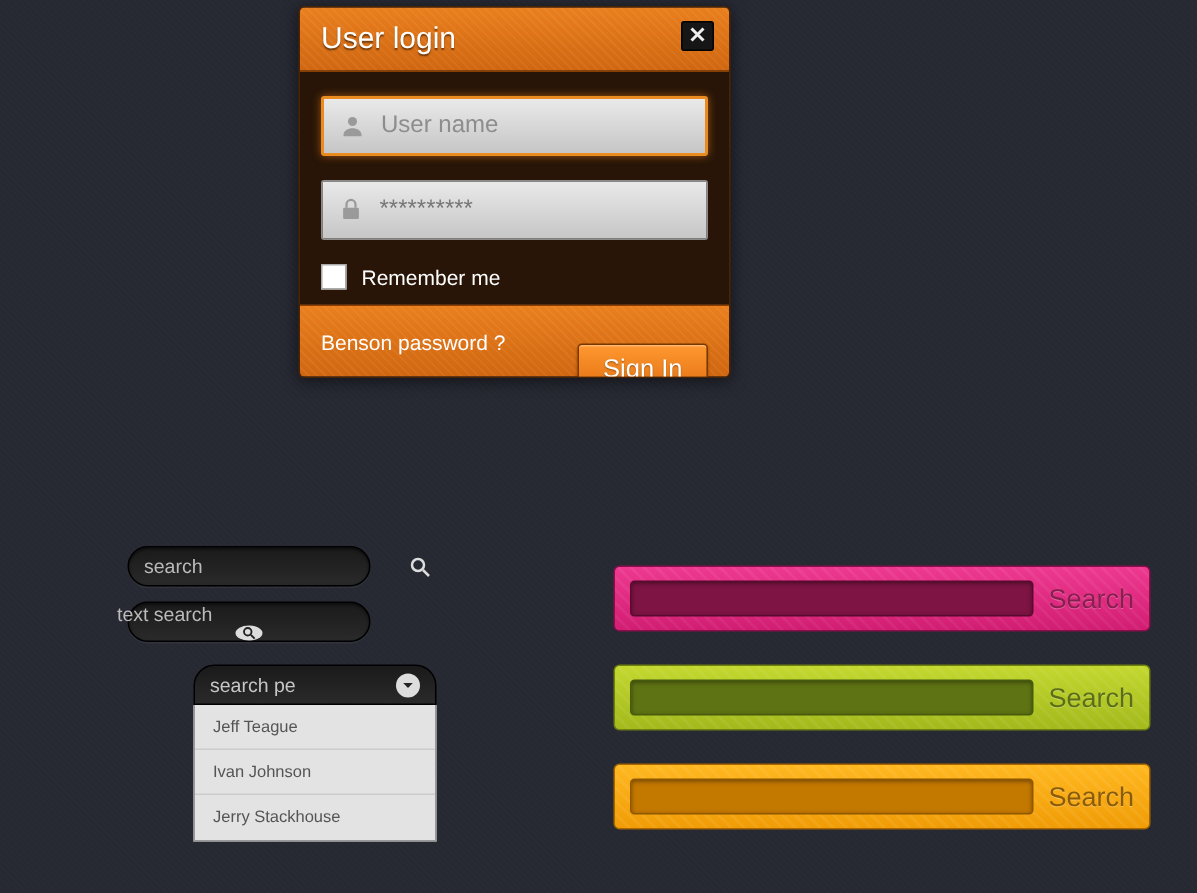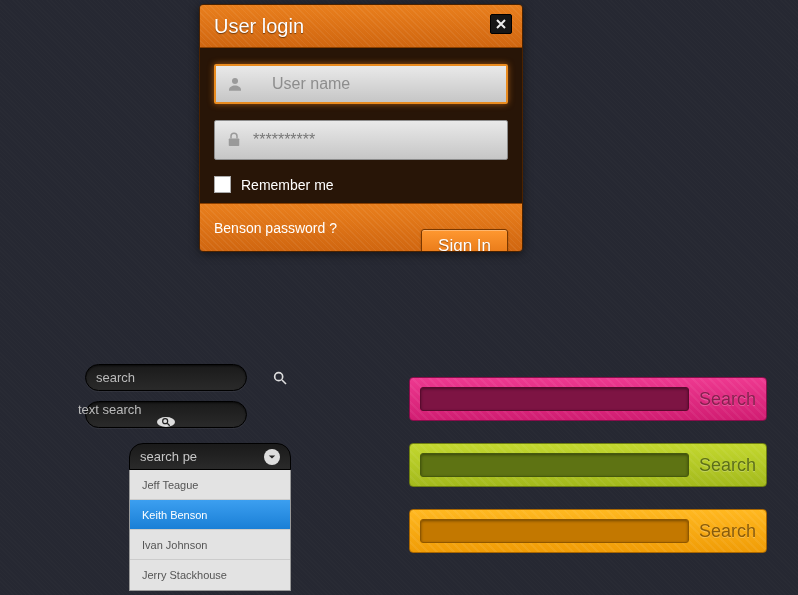--- a/index.html
+++ b/index.html
@@ -11,21 +11,21 @@
   font-family: "Segoe UI", Arial, sans-serif;
   position: relative;
   overflow: hidden;
 }
 
 
 .login-box {
   position: absolute;
   left: 199px;
   top: 4px;
-  width: 324px;
+  width: 288px;
   border: 1px solid #4a2200;
   border-radius: 4px;
   overflow: hidden;
   box-shadow: 0 2px 10px rgba(0,0,0,0.5);
 }
 .login-header {
   background: linear-gradient(#e97f1d, #d06610);
   background-image: repeating-linear-gradient(45deg, rgba(255,255,255,0.06) 0, rgba(255,255,255,0.06) 1px, transparent 1px, transparent 4px), linear-gradient(#e97f1d, #d06610);
   height: 43px;
   display: flex;
@@ -66,21 +66,20 @@
   height: 40px;
   background: linear-gradient(#e9e9e9, #c6c6c6);
   border: 1px solid #8c8c8c;
   border-radius: 2px;
   padding: 0 10px;
   margin-bottom: 16px;
 }
 .login-input-wrap.focused {
   border: 2px solid #e98b1f;
   box-shadow: 0 0 6px rgba(233,127,29,0.6);
-  gap: 18px;
 }
 .login-input-wrap .icon {
   color: #9a9a9a;
   margin-right: 10px;
   display: flex;
 }
 .login-input-wrap .icon svg { width: 18px; height: 18px; }
 .login-input {
   border: none;
   background: transparent;
@@ -341,21 +340,20 @@
   <div class="dropdown-head">
     <span>search pe</span>
     <span class="dropdown-arrow">
       <svg viewBox="0 0 10 10">
           <path d="M1 3 L5 7 L9 3" fill="currentColor"></path>
         </svg>
     </span>
   </div>
   <div class="dropdown-list">
     <div class="dropdown-item">Jeff Teague</div>
-    <div class="dropdown-item selected">Keith Benson</div>
     <div class="dropdown-item">Ivan Johnson</div>
     <div class="dropdown-item">Jerry Stackhouse</div>
   </div>
 </div>
 
 <div class="color-search cs-pink">
   <div class="cs-input"></div>
   <span class="cs-label">Search</span>
 </div>
 <div class="color-search cs-green">

